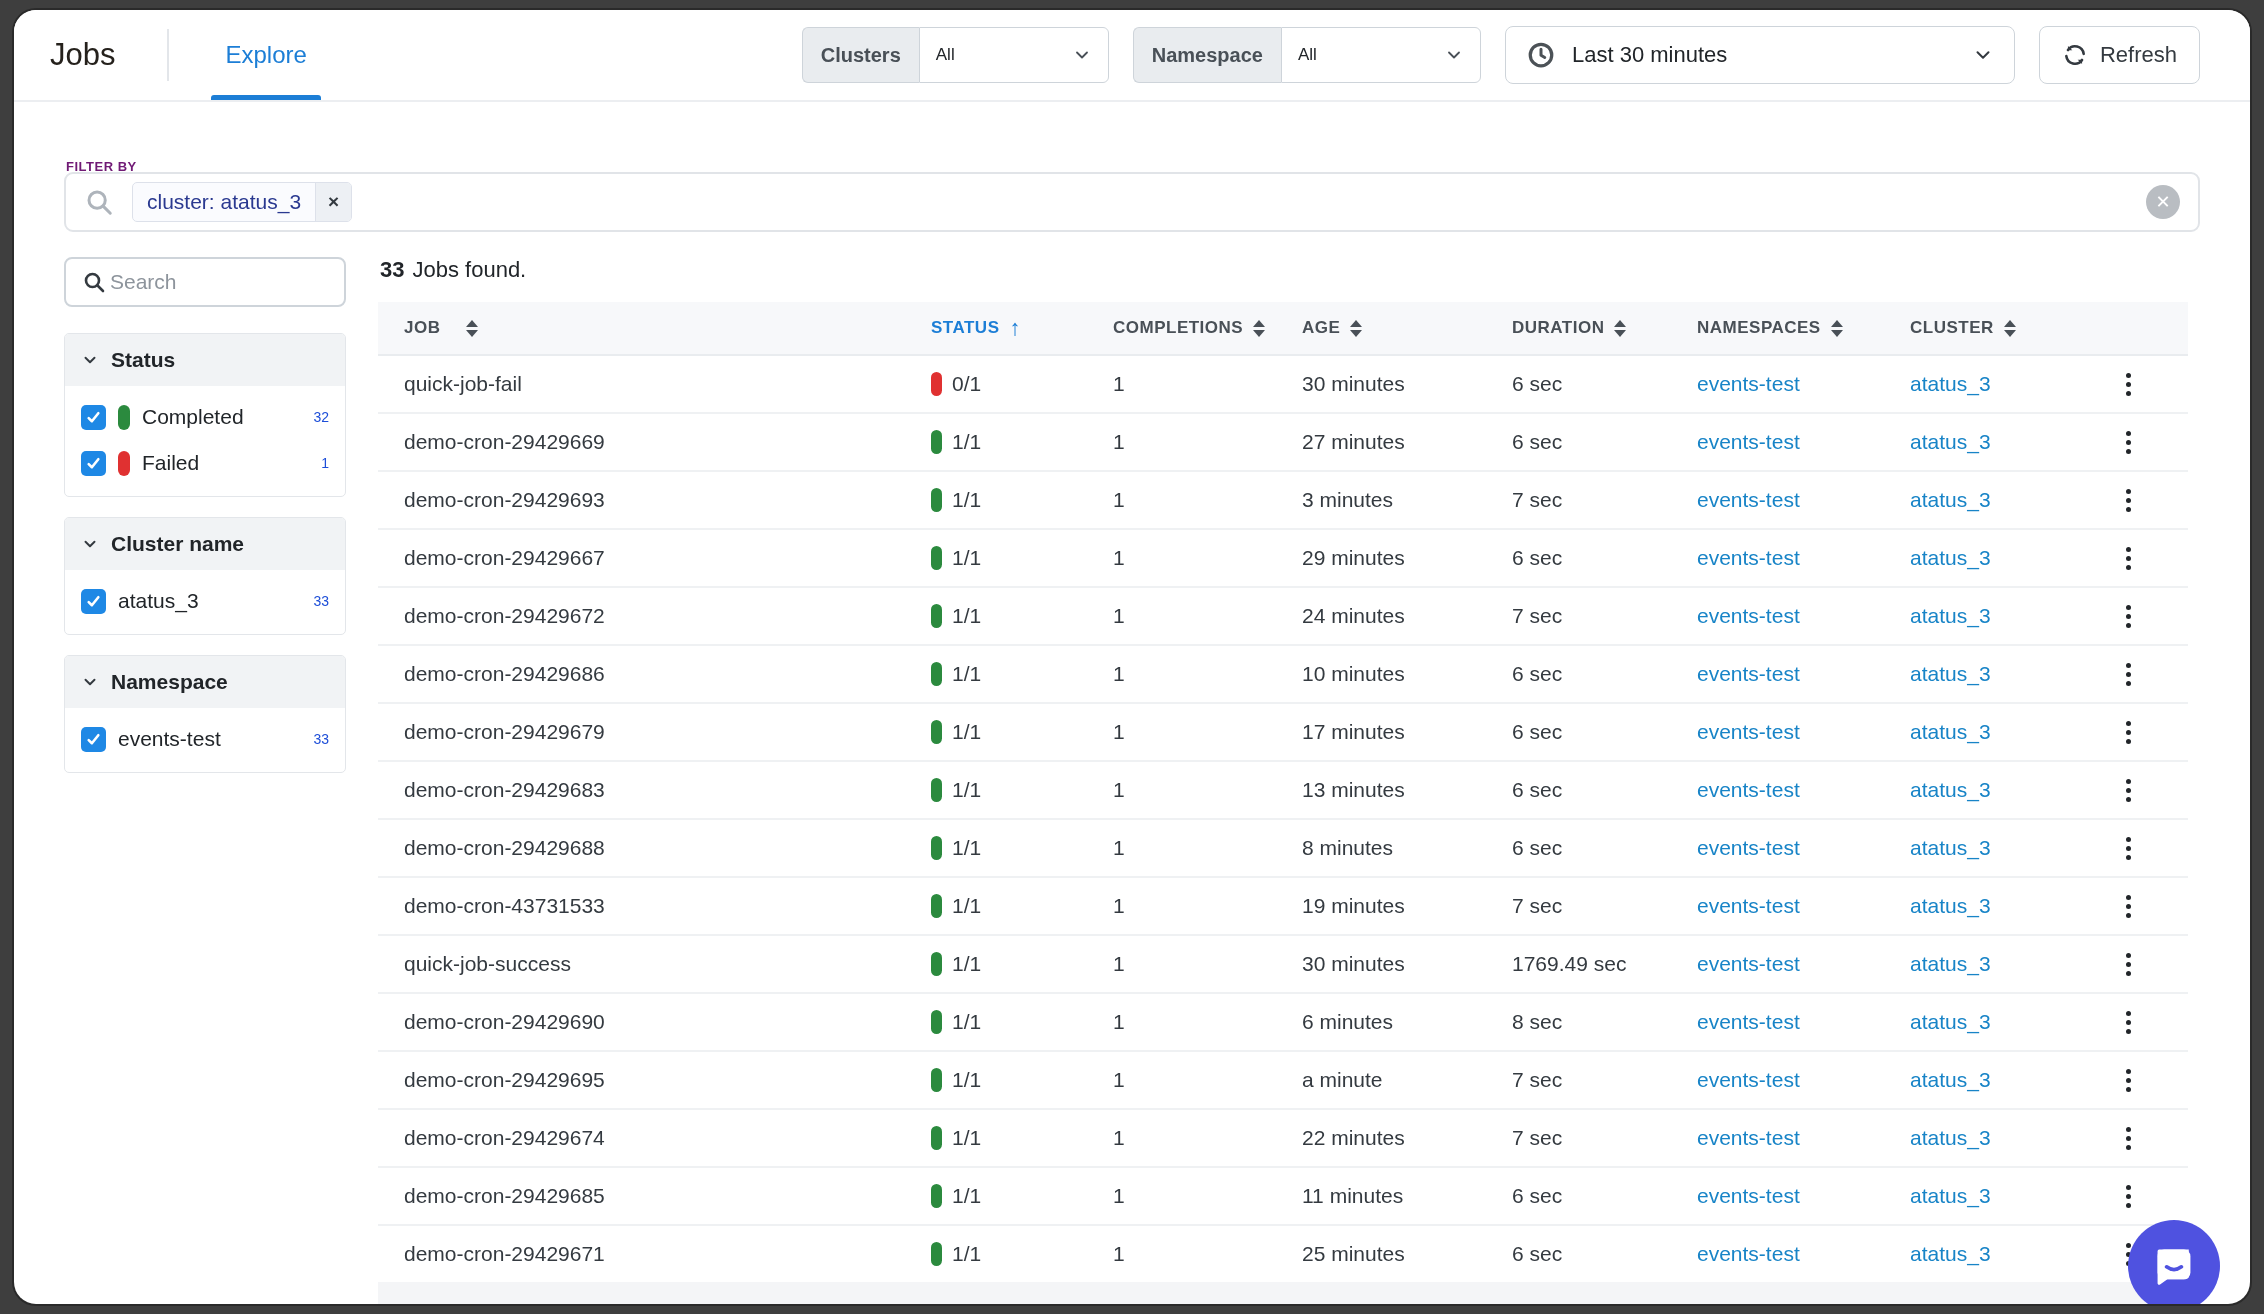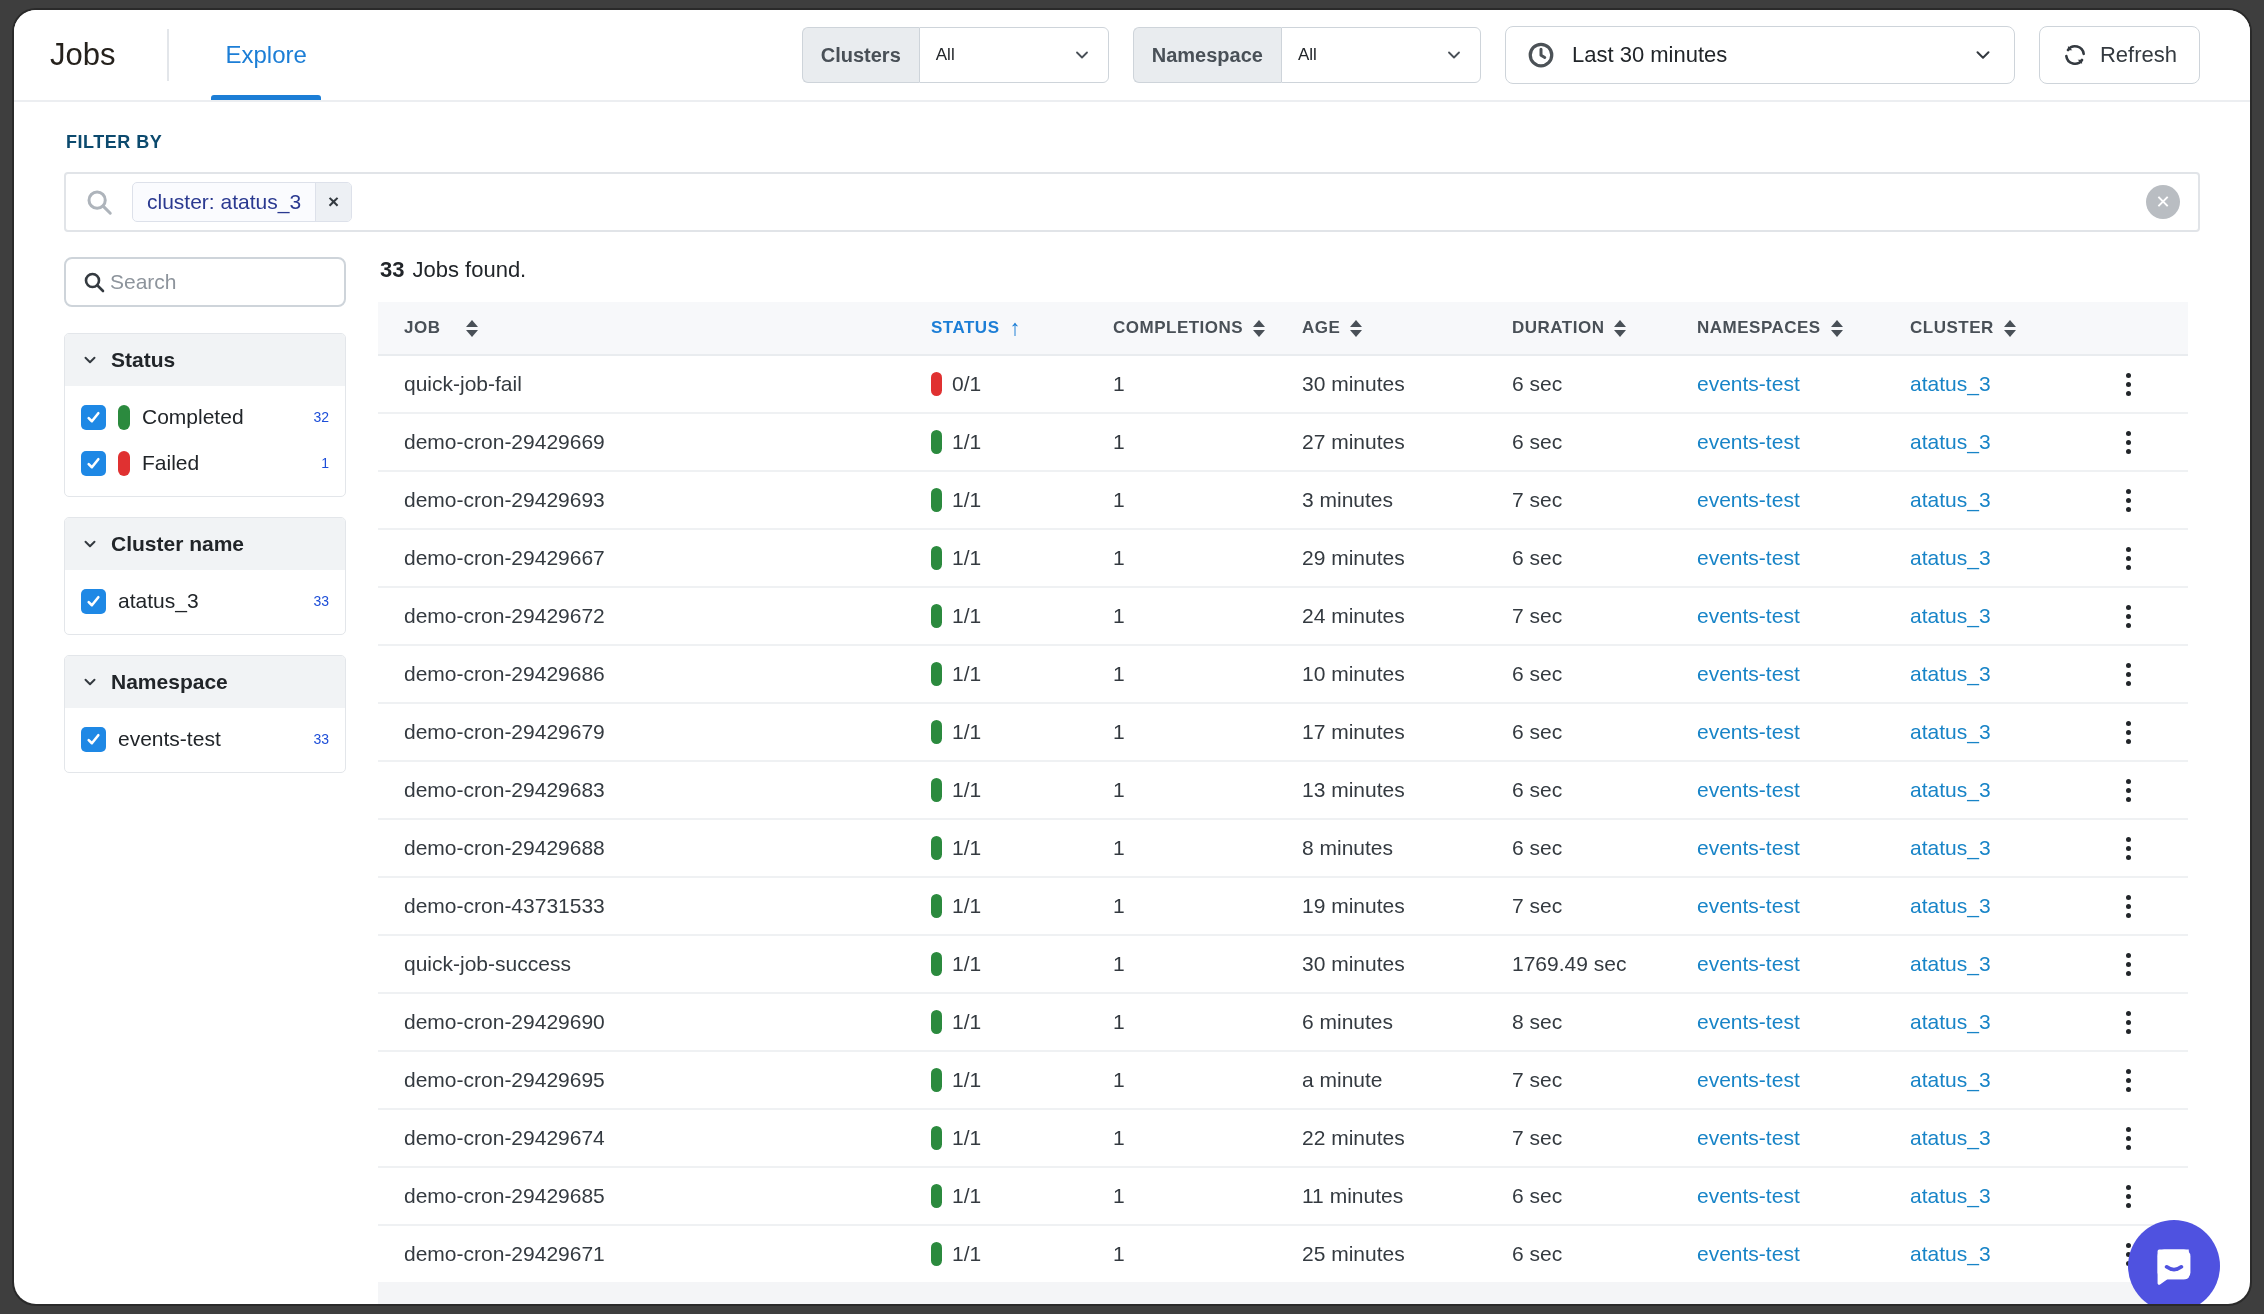--- a/index.html
+++ b/index.html
@@ -27,24 +27,24 @@
     font-size:17px; color:#212529; cursor:pointer; }
   .select.w1 { width:190px; } .select.w2 { width:200px; }
   .time-picker { display:flex; align-items:center; gap:16px; width:510px; height:58px;
     border:1px solid #ced4da; border-radius:8px; background:#fff; padding:0 20px; cursor:pointer; }
   .time-picker .label { font-size:22px; color:#212529; flex:1; }
   .refresh-btn { display:flex; align-items:center; gap:12px; height:58px; padding:0 22px;
     border:1px solid #ced4da; border-radius:8px; background:#fff; font-size:22px; color:#343a40;
     font-family:inherit; cursor:pointer; }
 
   
-  .filter-label { position:absolute; left:52px; top:122px; font-size:18px; font-weight:700;
-    letter-spacing:.5px; color:#0c4a6e; }
+  .filter-label { position:absolute; left:52px; top:149px; font-size:13px; font-weight:700;
+    letter-spacing:.5px; color:#701a75; }
   .filter-bar { position:absolute; left:50px; top:162px; width:2136px; height:60px;
-    border:2px solid #e1e4e8; border-radius:4px; background:#fff; display:flex;
+    border:2px solid #e1e4e8; border-radius:9px; background:#fff; display:flex;
     align-items:center; padding:0 18px; cursor:text; }
   .chip { display:flex; align-items:stretch; height:40px; margin-left:18px;
     border:1px solid #dde1ea; border-radius:5px; overflow:hidden; background:#fafbfe; }
   .chip-text { display:flex; align-items:center; padding:0 14px; font-size:21px; color:#2a3990; }
   .chip-x { display:flex; align-items:center; padding:0 12px; background:#edf0f4;
     border:none; border-left:1px solid #dde1ea; font-size:19px; font-weight:700; color:#343a40;
     cursor:pointer; font-family:inherit; }
   .clear-btn { margin-left:auto; width:34px; height:34px; border:none; border-radius:50%;
     background:#b9bdc2; color:#fff; font-size:18px; font-weight:700; cursor:pointer;
     display:flex; align-items:center; justify-content:center; font-family:inherit; }

